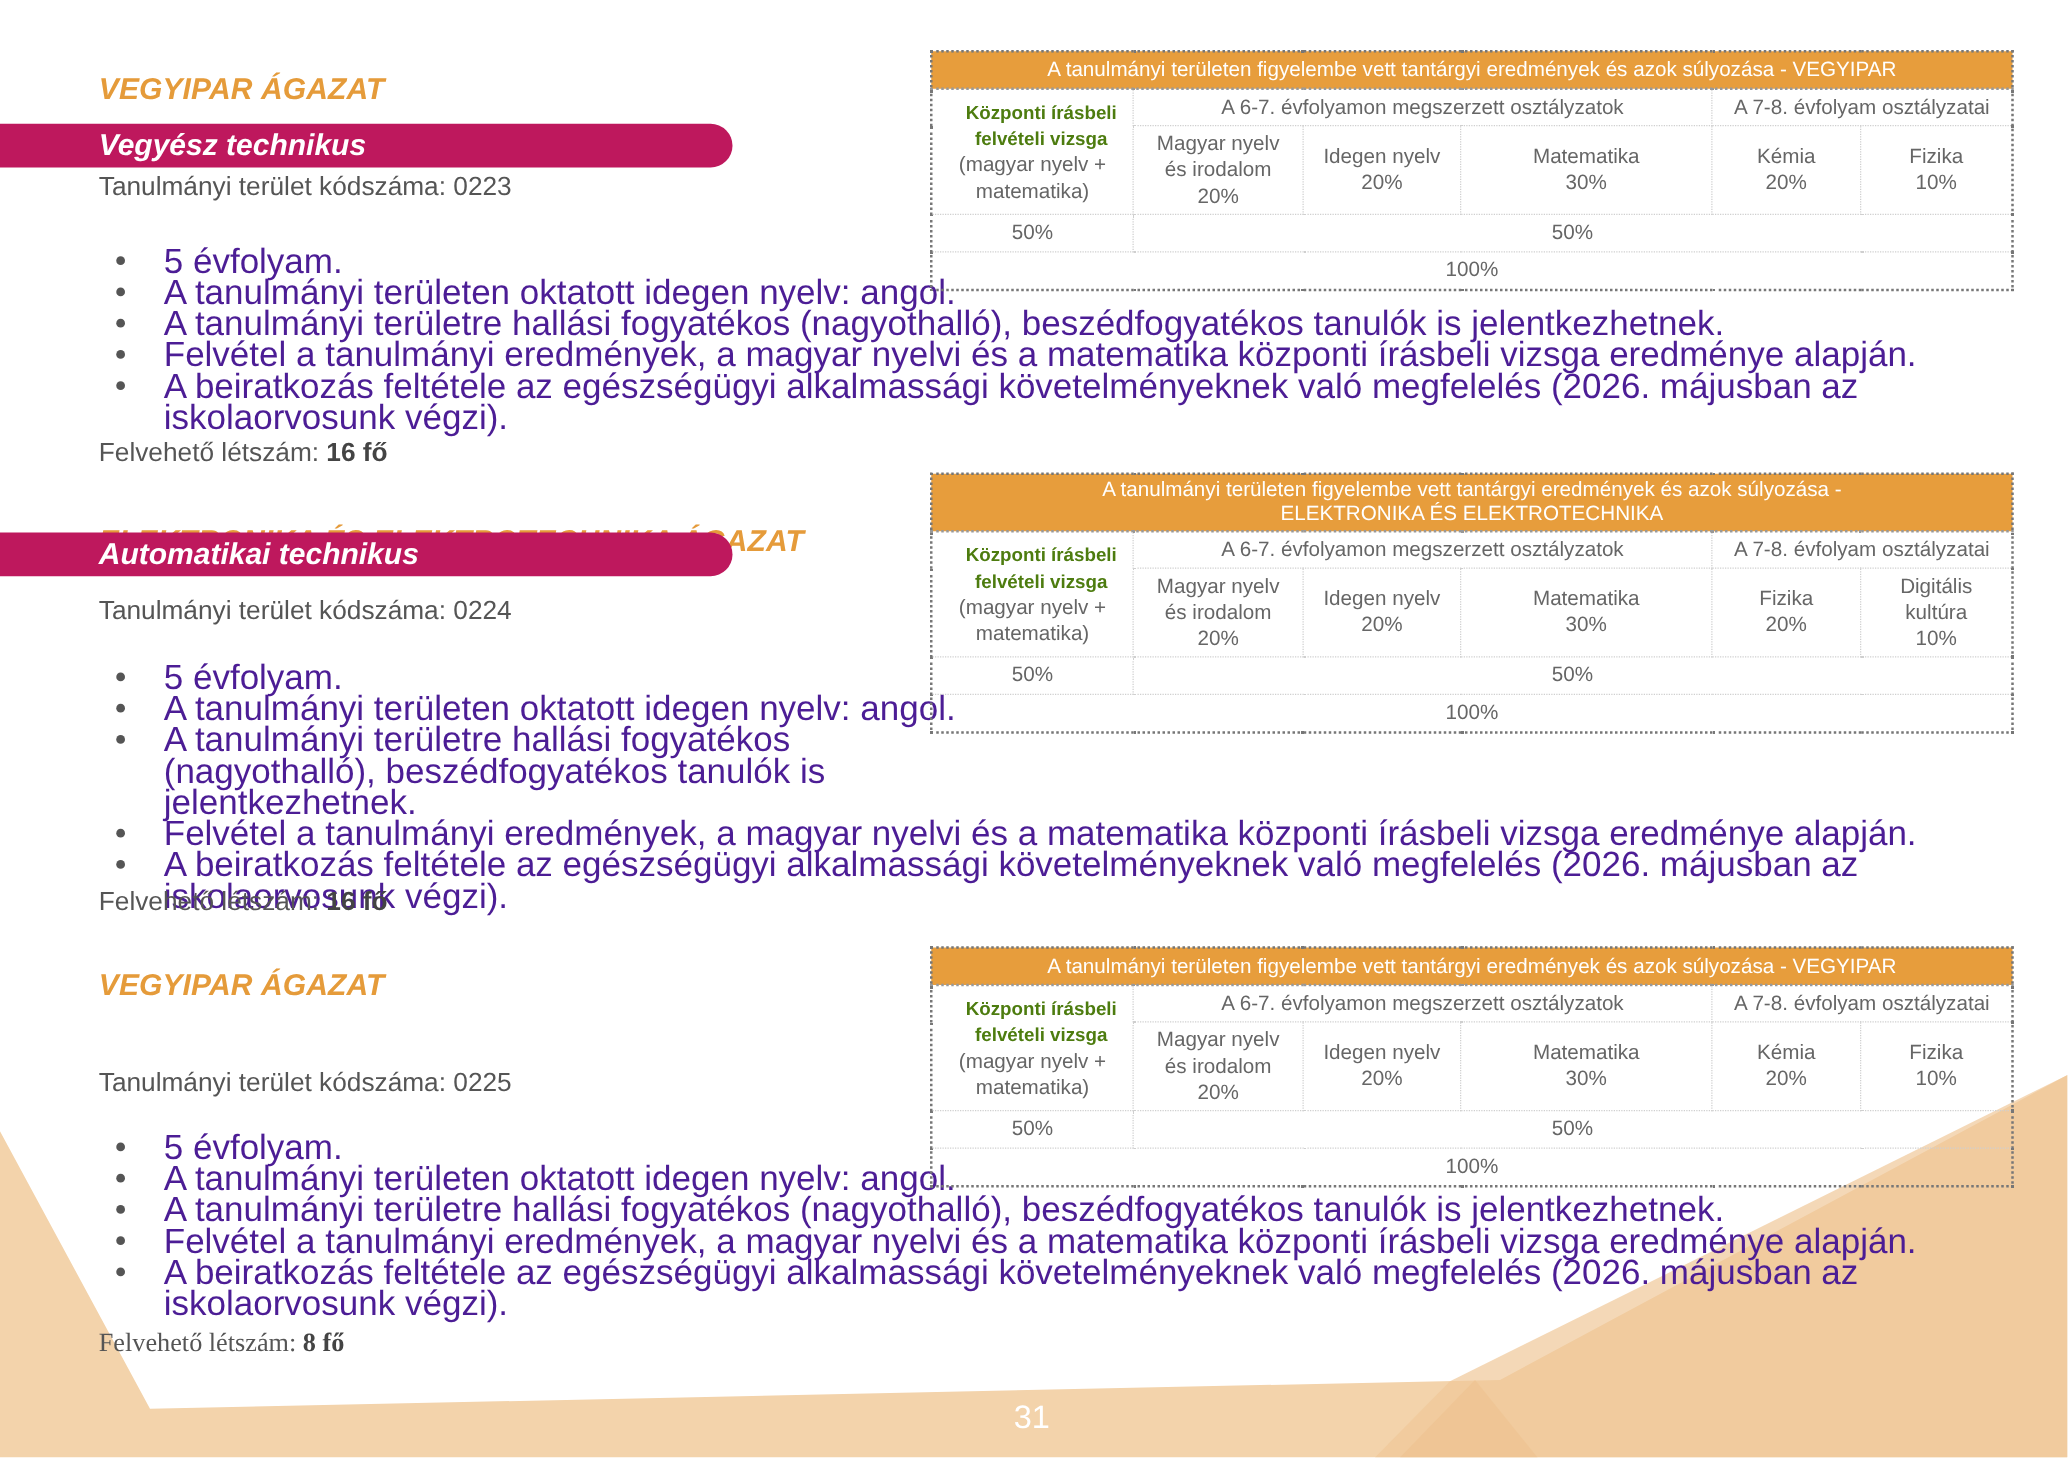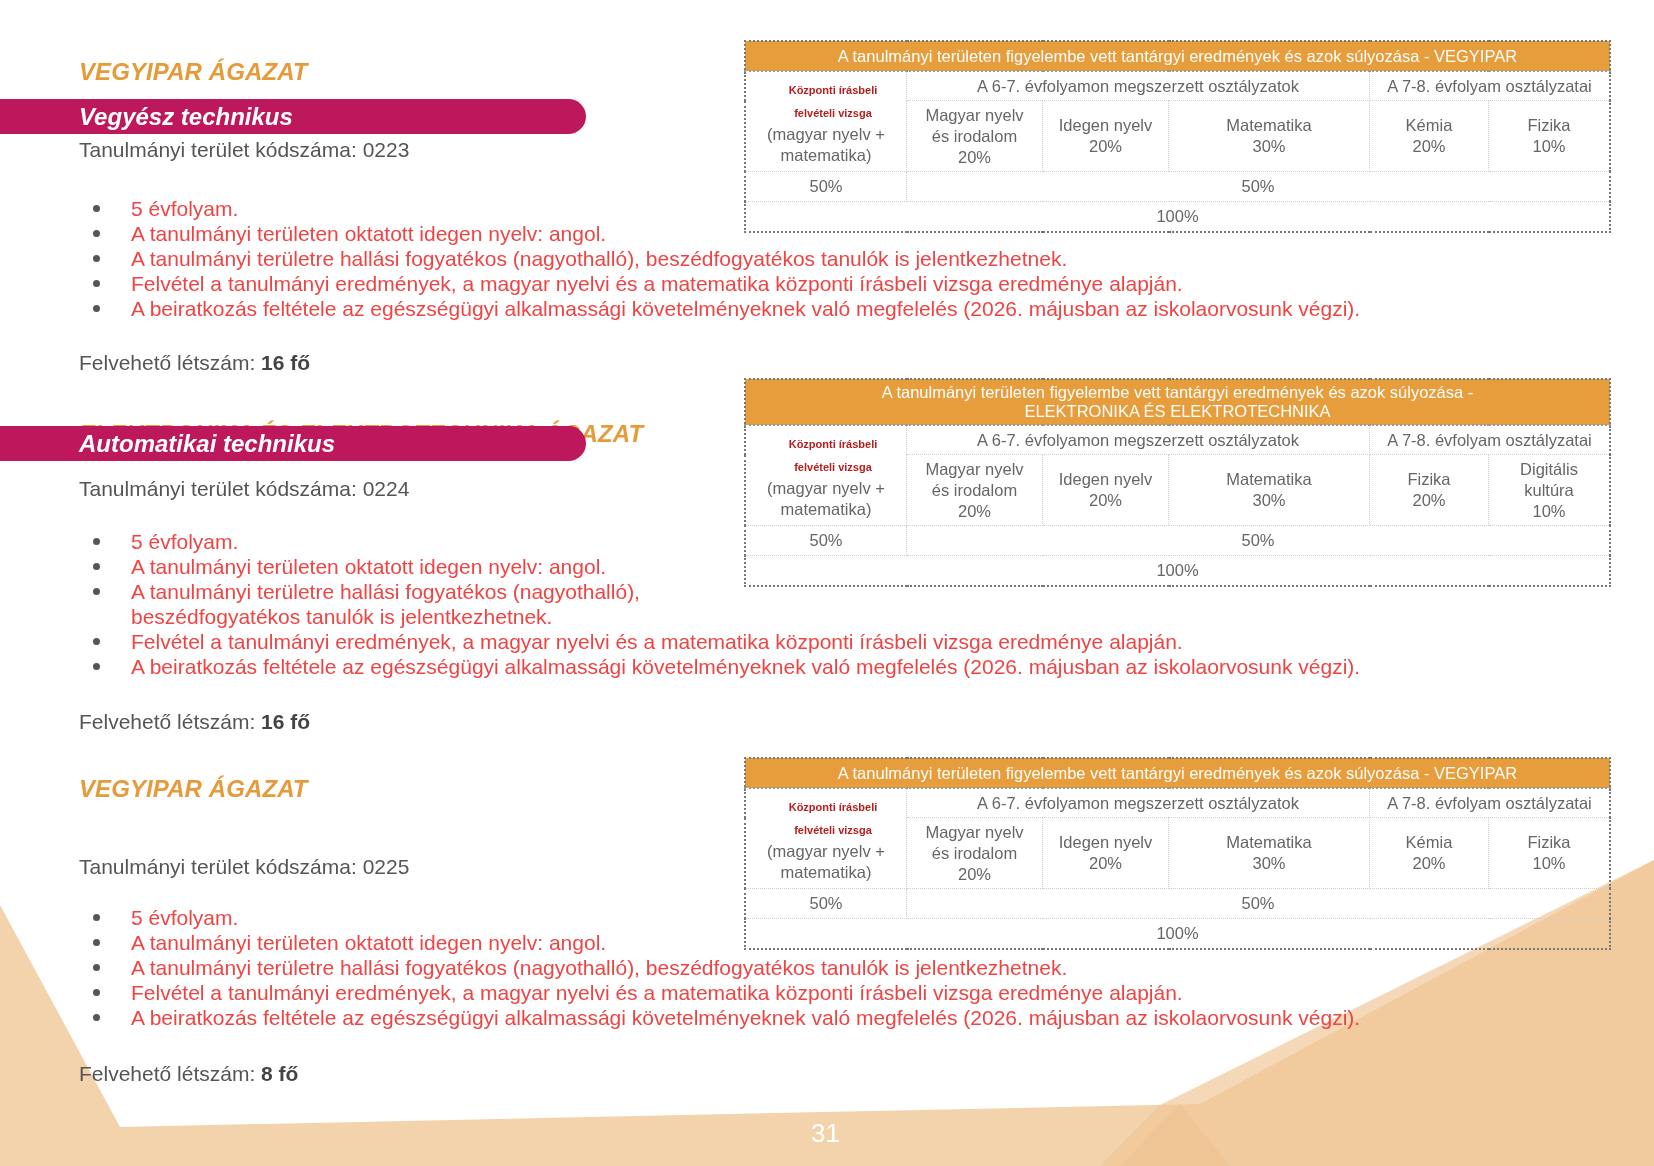--- a/index.html
+++ b/index.html
@@ -15,40 +15,40 @@
     color:#e59b3a; font-size:24px; letter-spacing:0.1px;
   }
   .pill {
     position:absolute; left:0; width:586px; height:35px; background:#be185d;
     border-radius:0 18px 18px 0;
   }
   .pill span {
     position:absolute; left:79px; top:4px; color:#ffffff; font-weight:bold; font-style:italic; font-size:24px;
   }
   .code { position:absolute; left:79px; font-size:21px; color:#555; }
-  ul.bullets { position:absolute; left:79px; margin:0; padding:0; list-style:none; font-size:21px; line-height:25px; color:#ef4444; }
+  ul.bullets { position:absolute; left:79px; margin:0; padding:0; list-style:none; font-size:28px; line-height:25px; color:#4c1d95; }
   ul.bullets li { position:relative; padding-left:52px; }
   ul.bullets li::before {
     content:""; position:absolute; left:14px; top:9px; width:7px; height:7px; border-radius:50%; background:#555;
   }
   .count { position:absolute; left:79px; font-size:21px; color:#555; }
   .count b { color:#444; }
 
   table.weights {
     position:absolute; left:744px; width:867px; border-collapse:collapse;
     font-size:16.5px; color:#666; text-align:center;
     border:2px dotted #777;
   }
   table.weights td { border:1px dotted #cfcfcf; padding:0; line-height:21px; }
   table.weights td.head {
     background:#e79d3c; color:#fff; font-size:16.5px; height:28px; border:none;
     border-bottom:2px dotted #999;
   }
   table.weights td.first { width:160px; }
-  table.weights td.first b { color:#b91c1c; font-size:11px;margin-left:14px; }
+  table.weights td.first b { color:#4d7c0f; font-size:15px;margin-left:14px; }
   table.weights tr.grp td { height:28px; }
   table.weights tr.sub td { height:70px; }
   table.weights tr.tot td { height:29px; }
   table.weights tr.all td { height:29px; }
 
   .pagenum { position:absolute; left:811px; top:1118px; color:#fff; font-size:26px; }
 </style>
 </head>
 <body>
 
@@ -155,21 +155,21 @@
 
   <div class="sector" style="top:775px;">VEGYIPAR ÁGAZAT</div>
   <div class="code" style="top:855px;">Tanulmányi terület kódszáma: 0225</div>
   <ul class="bullets" style="top:905px; width:1500px;">
     <li>5 évfolyam.</li>
     <li>A tanulmányi területen oktatott idegen nyelv: angol.</li>
     <li>A tanulmányi területre hallási fogyatékos (nagyothalló), beszédfogyatékos tanulók is jelentkezhetnek.</li>
     <li>Felvétel a tanulmányi eredmények, a magyar nyelvi és a matematika központi írásbeli vizsga eredménye alapján.</li>
     <li>A beiratkozás feltétele az egészségügyi alkalmassági követelményeknek való megfelelés (2026. májusban az iskolaorvosunk végzi).</li>
   </ul>
-  <div class="count" style="top:1062px;"><span>Felvehető létszám: </span><b>8 fő</b></div>
+  <div class="count" style="top:1062px;font-family:Liberation Serif, serif;"><span>Felvehető létszám: </span><b>8 fő</b></div>
 
   <table class="weights" style="top:757px;">
     <tbody>
         <tr>
           <td class="head" colspan="6">A tanulmányi területen figyelembe vett tantárgyi eredmények és azok súlyozása - VEGYIPAR</td>
         </tr>
     <tr class="grp">
       <td class="first" rowspan="2">
         <b>Központi írásbeli</b><br>
         <b>felvételi vizsga</b><br>

